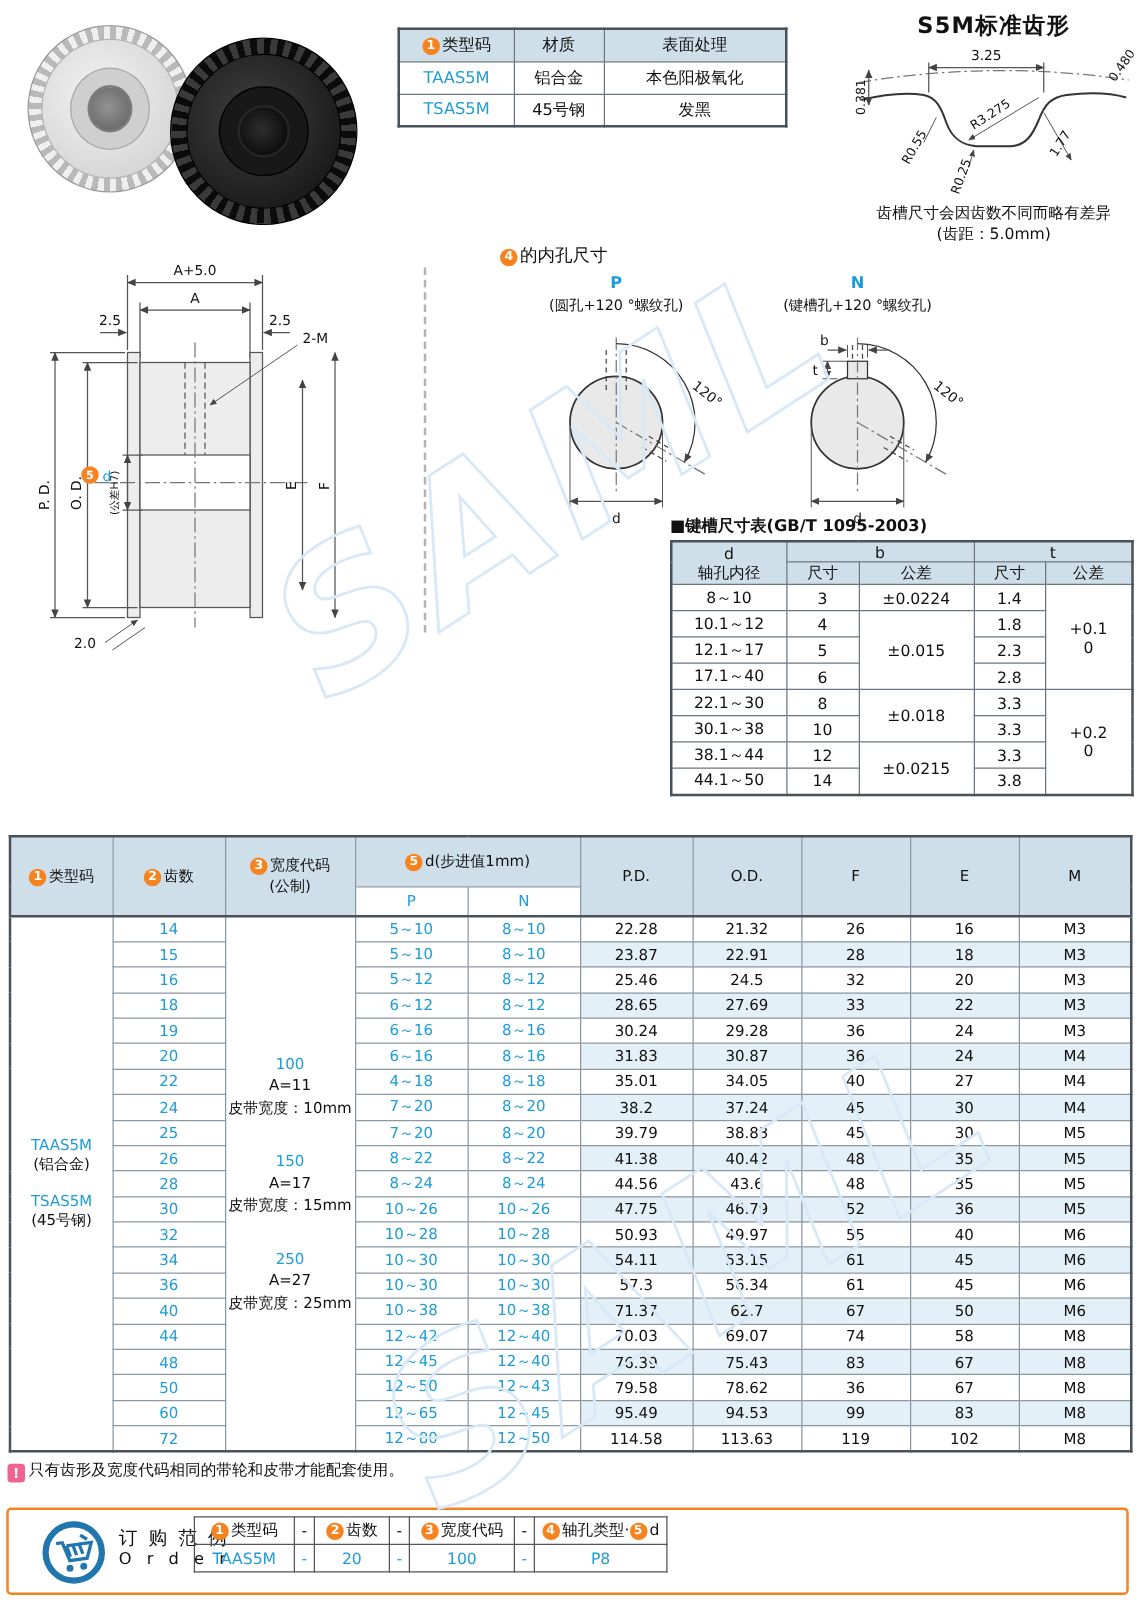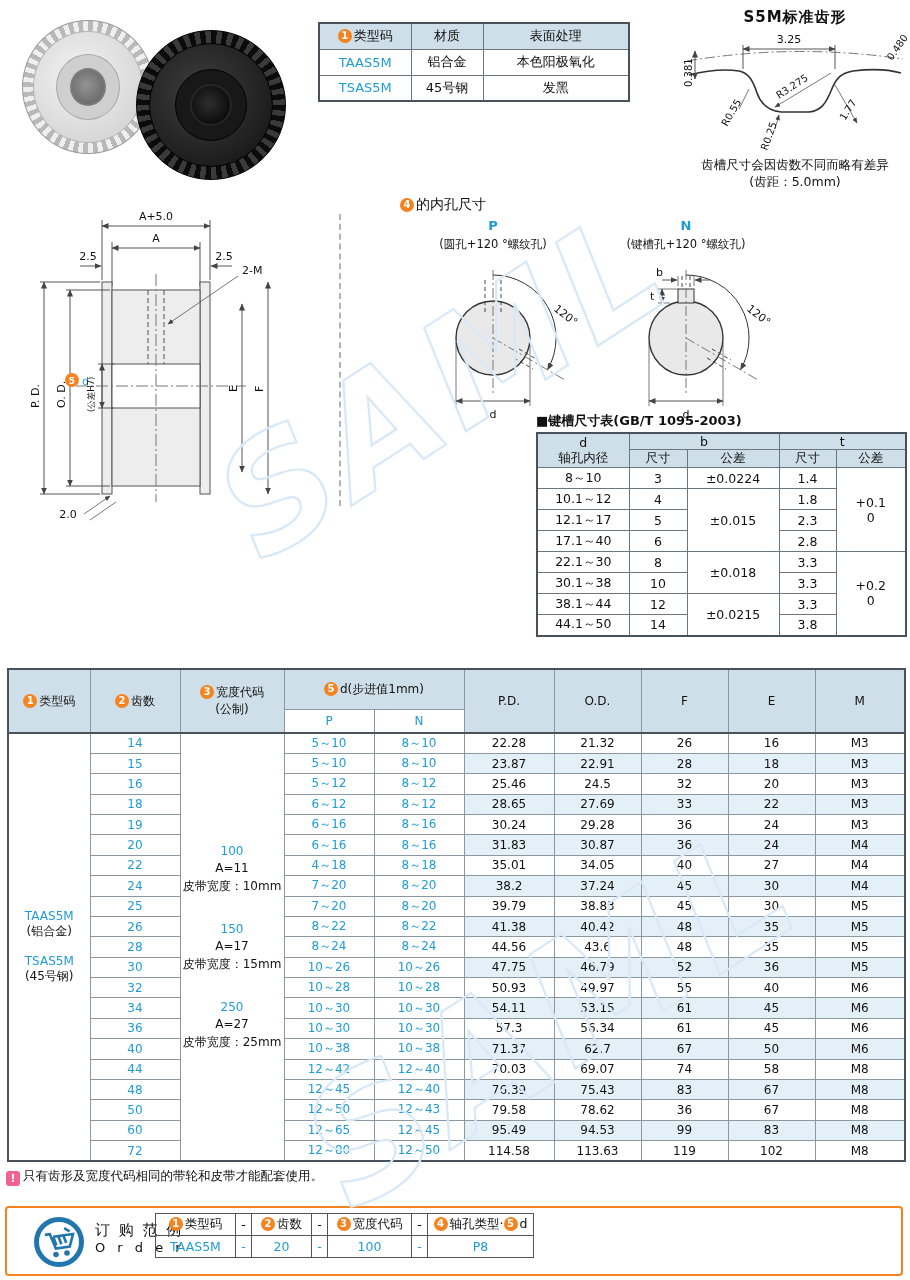--- a/index.html
+++ b/index.html
@@ -38,21 +38,21 @@
   .pul-bk .face { inset:12px; background:radial-gradient(circle at 42% 40%,#3f3f3f,#1b1b1b 75%); border:1px solid #000; }
   .pul-bk .hub  { inset:38px; background:#181818; border:1px solid #000; }
   .pul-bk .bore { inset:53px; background:radial-gradient(circle at 45% 45%,#2e2e2e,#000); border:2px solid #262626; }
 
   
   table.matt { border-collapse:collapse; table-layout:fixed; border:2px solid #49525a; background:#fff; }
   .matt th, .matt td { border:1px solid #6b7680; font-size:13px; text-align:center; height:26px; font-weight:normal; }
   .matt th { background:#cfdfe9; }
 
   
-  .tp-title { text-align:center; font-size:15px; font-weight:bold; letter-spacing:1px; }
+  .tp-title { text-align:center; font-size:18px; font-weight:bold; letter-spacing:1px; }
   .tp-note  { text-align:center; font-size:12.5px; line-height:1.35; }
   svg .dim  { font-size:11px; fill:#111; }
   svg .dims { font-size:10px; fill:#111; }
 
   
   .kt-title { font-size:13px; font-weight:bold; }
   table.kt { border-collapse:collapse; table-layout:fixed; border:2px solid #49525a; background:#fff; }
   .kt th, .kt td { border:1px solid #6b7680; font-size:12.5px; text-align:center; font-weight:normal; }
   .kt th { background:#cfdfe9; }
   .kt td { height:21px; }

